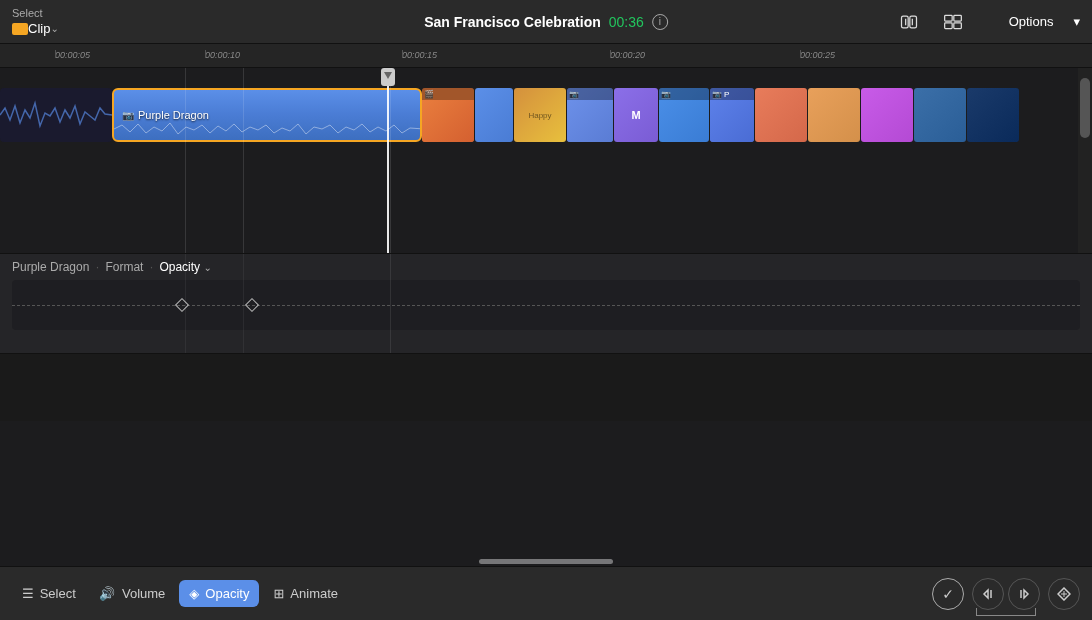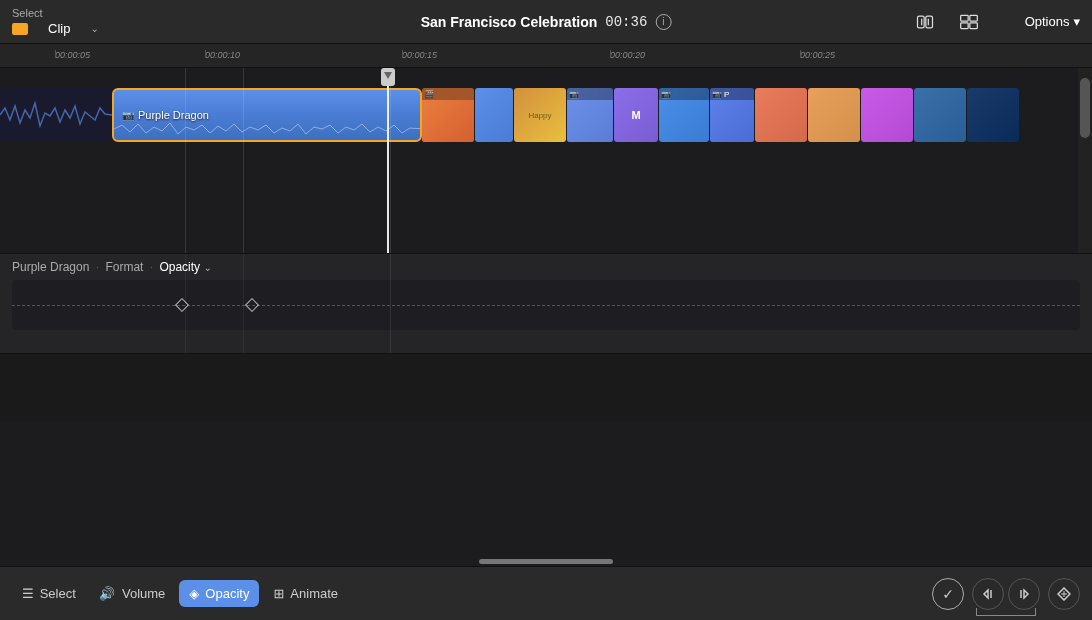--- a/index.html
+++ b/index.html
@@ -29,21 +29,21 @@
       flex-direction: column;
       gap: 2px;
     }
     .select-label {
       font-size: 11px;
       color: #aaa;
     }
     .clip-selector {
       display: flex;
       align-items: center;
-      gap: 20px;
+      gap: 0;
       font-size: 13px;
       color: #fff;
     }
     .clip-icon {
       width: 16px;
       height: 12px;
       background: #f5a623;
       border-radius: 2px;
       display: inline-block;
     }
@@ -59,22 +59,21 @@
       left: 50%;
       transform: translateX(-50%);
     }
     .project-title {
       font-size: 14px;
       font-weight: 600;
       color: #fff;
     }
     .timecode {
       font-size: 14px;
-      color: #e5e5e5;
-      font-family: Liberation Mono, monospace;
+      color: #22c55e;
     }
     .info-icon {
       width: 16px;
       height: 16px;
       border: 1.5px solid #aaa;
       border-radius: 50%;
       display: inline-flex;
       align-items: center;
       justify-content: center;
       font-size: 10px;
@@ -99,21 +98,21 @@
       border-radius: 4px;
     }
     .options-btn {
       background: none;
       border: none;
       color: #fff;
       font-size: 13px;
       cursor: pointer;
       display: flex;
       align-items: center;
-      gap: 4px;
+      gap: 20px;
       margin-left: 28px;
     }
     .icon-svg {
       width: 20px;
       height: 20px;
       fill: none;
       stroke: #ddd;
       stroke-width: 1.5;
     }
 

